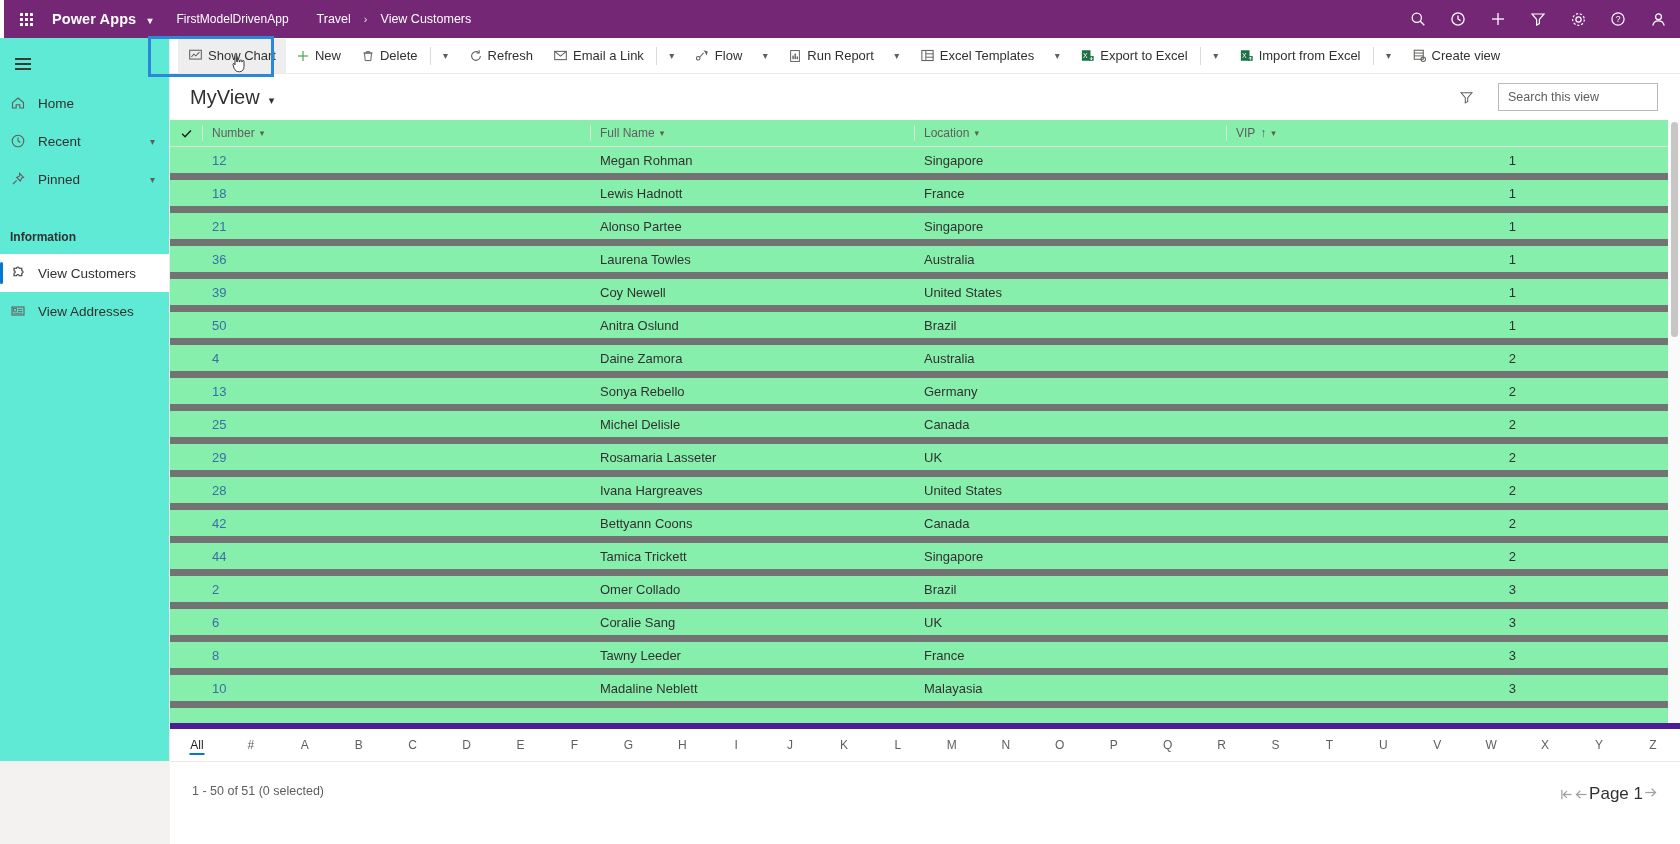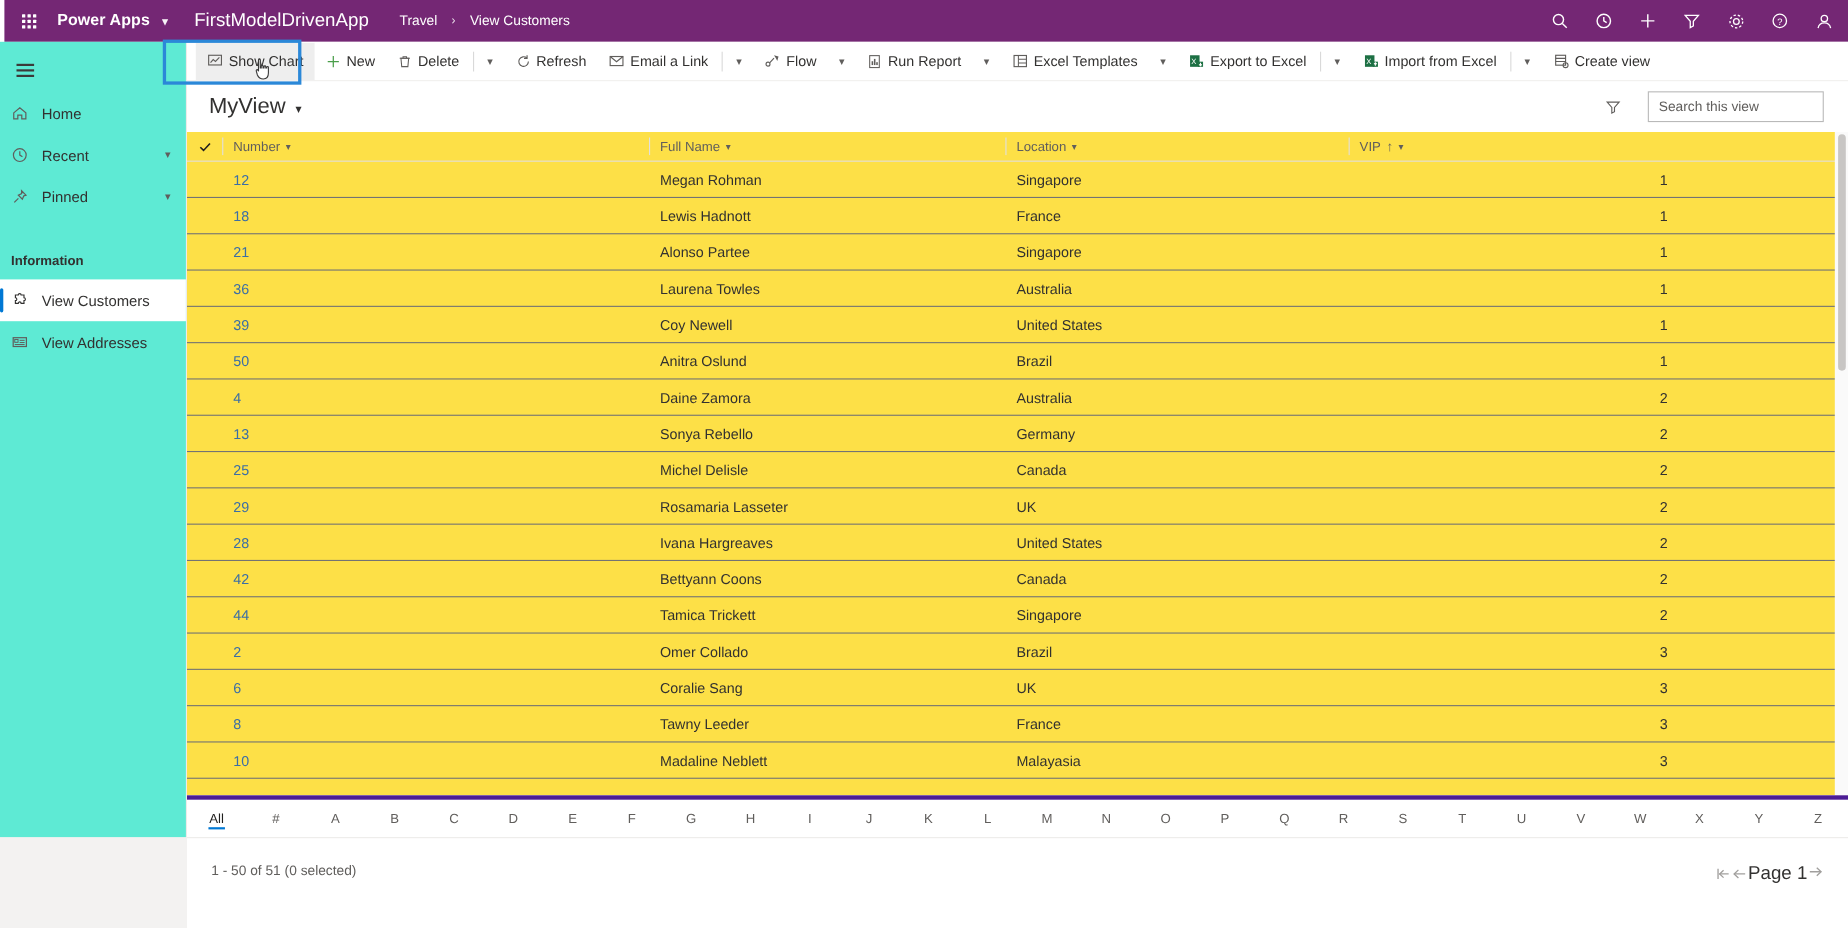--- a/index.html
+++ b/index.html
@@ -27,21 +27,21 @@
     display: grid; grid-template-columns: repeat(3, 3px);
     grid-template-rows: repeat(3, 3px); gap: 2px;
   }
   .waffle-grid i { background: #ffffff; display: block; width: 3px; height: 3px; border-radius: .5px; }
   .brand {
     font-size: 14.5px; font-weight: bold; letter-spacing: .1px;
     padding-left: 4px; cursor: pointer;
   }
   .brand-chev { font-size: 10px; margin-left: 7px; opacity: .95; }
   .appname {
-    font-size: 17px; margin-left: 24px; cursor: pointer;
+    font-size: 12px; margin-left: 24px; cursor: pointer;
     color: #fff;
   }
   .crumbs { margin-left: 28px; display: flex; align-items: center; gap: 13px; font-size: 12.5px; }
   .crumbs .sep { opacity: .85; font-size: 11px; }
   .crumb { cursor: pointer; }
   .topbar-right {
     margin-left: auto; display: flex; align-items: center;
     height: 38px; padding-right: 6px;
   }
   .tb-btn {
@@ -136,21 +136,21 @@
   .searchbox input {
     border: 0; outline: 0; flex: 1; font-size: 12.5px; color: #323130;
     font-family: "Liberation Sans", sans-serif; background: transparent;
   }
   .searchbox input::placeholder { color: #605e5c; }
 
   
   .gridwrap {
     position: absolute; left: 170px; top: 120px;
     width: 1510px; height: 603px;
-    background: #fde047;
+    background: #86efac;
     overflow: hidden;
   }
   .gridhead {
     height: 27px; display: flex; align-items: center;
     border-bottom: 1px solid #e1dfdd;
     font-size: 12px; color: #605e5c;
   }
   .hcell {
     display: flex; align-items: center; gap: 5px;
     height: 27px; position: relative; cursor: pointer;
@@ -165,21 +165,21 @@
     width: 32px; display: flex; align-items: center; justify-content: center;
     cursor: pointer; height: 27px;
   }
   .col-num  { width: 388px; }
   .col-name { width: 324px; }
   .col-loc  { width: 312px; }
   .col-vip  { width: 330px; }
 
   .row {
     height: 33px; display: flex; align-items: center;
-    border-bottom: 1px solid #737373; font-size: 13px; color: #323130;
+    border-bottom: 7px solid #737373; font-size: 13px; color: #323130;
     cursor: pointer;
   }
   .cell { padding-left: 10px; overflow: hidden; white-space: nowrap; }
   .cell.numlink { color: #3b6ea5; }
   .cell.vip { text-align: right; padding-right: 40px; padding-left: 0; }
   .rowspacer { width: 32px; }
 
   
   .vscroll {
     position: absolute; right: 0; top: 0; width: 12px; height: 603px;
@@ -188,21 +188,21 @@
   .vthumb {
     position: absolute; right: 2px; top: 2px; width: 7px; height: 215px;
     background: #c8c6c4; border-radius: 4px;
   }
 
   
   .alphabar {
     position: absolute; left: 170px; top: 723px;
     width: 1510px; height: 38px;
     background: #ffffff;
-    border-top: 4px solid #4c1d95;
+    border-top: 6px solid #4c1d95;
     display: flex; align-items: center;
   }
   .alpha {
     flex: 1; text-align: center; font-size: 12px; color: #605e5c;
     cursor: pointer; position: relative; height: 38px;
     display: flex; align-items: center; justify-content: center;
   }
   .alpha.sel { color: #201f1e; }
   .alpha.sel::after {
     content: ""; position: absolute; bottom: 9px; left: 50%;

